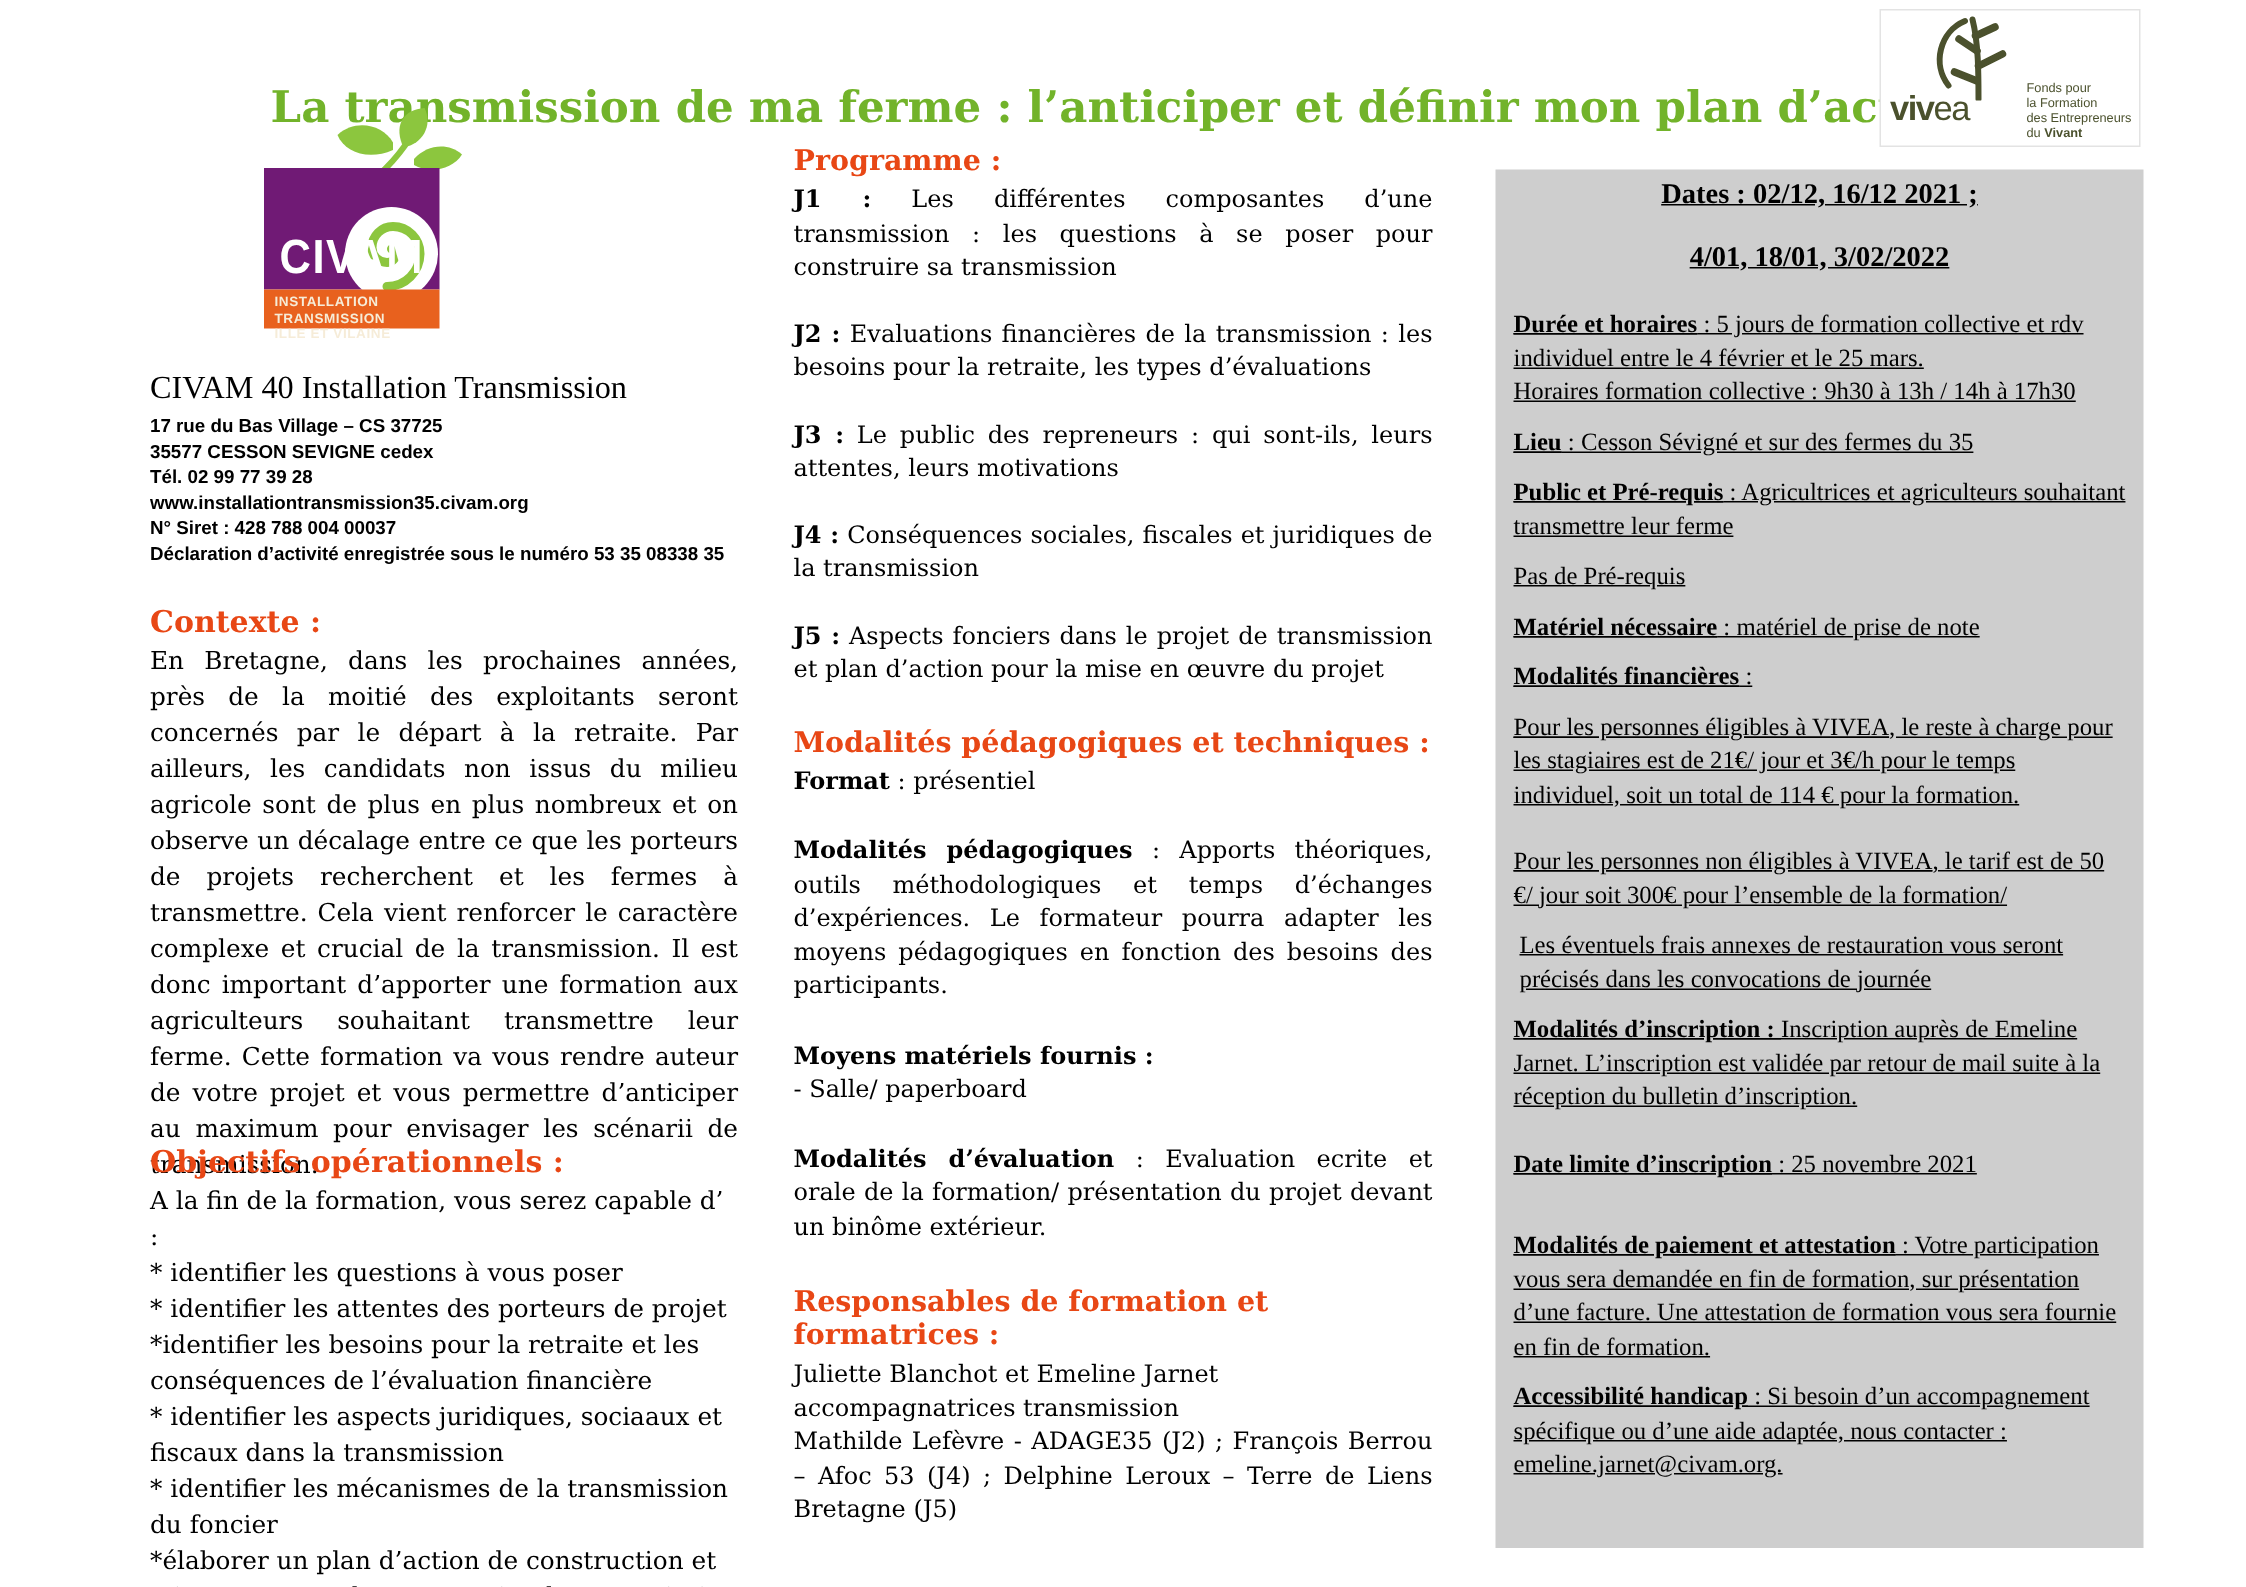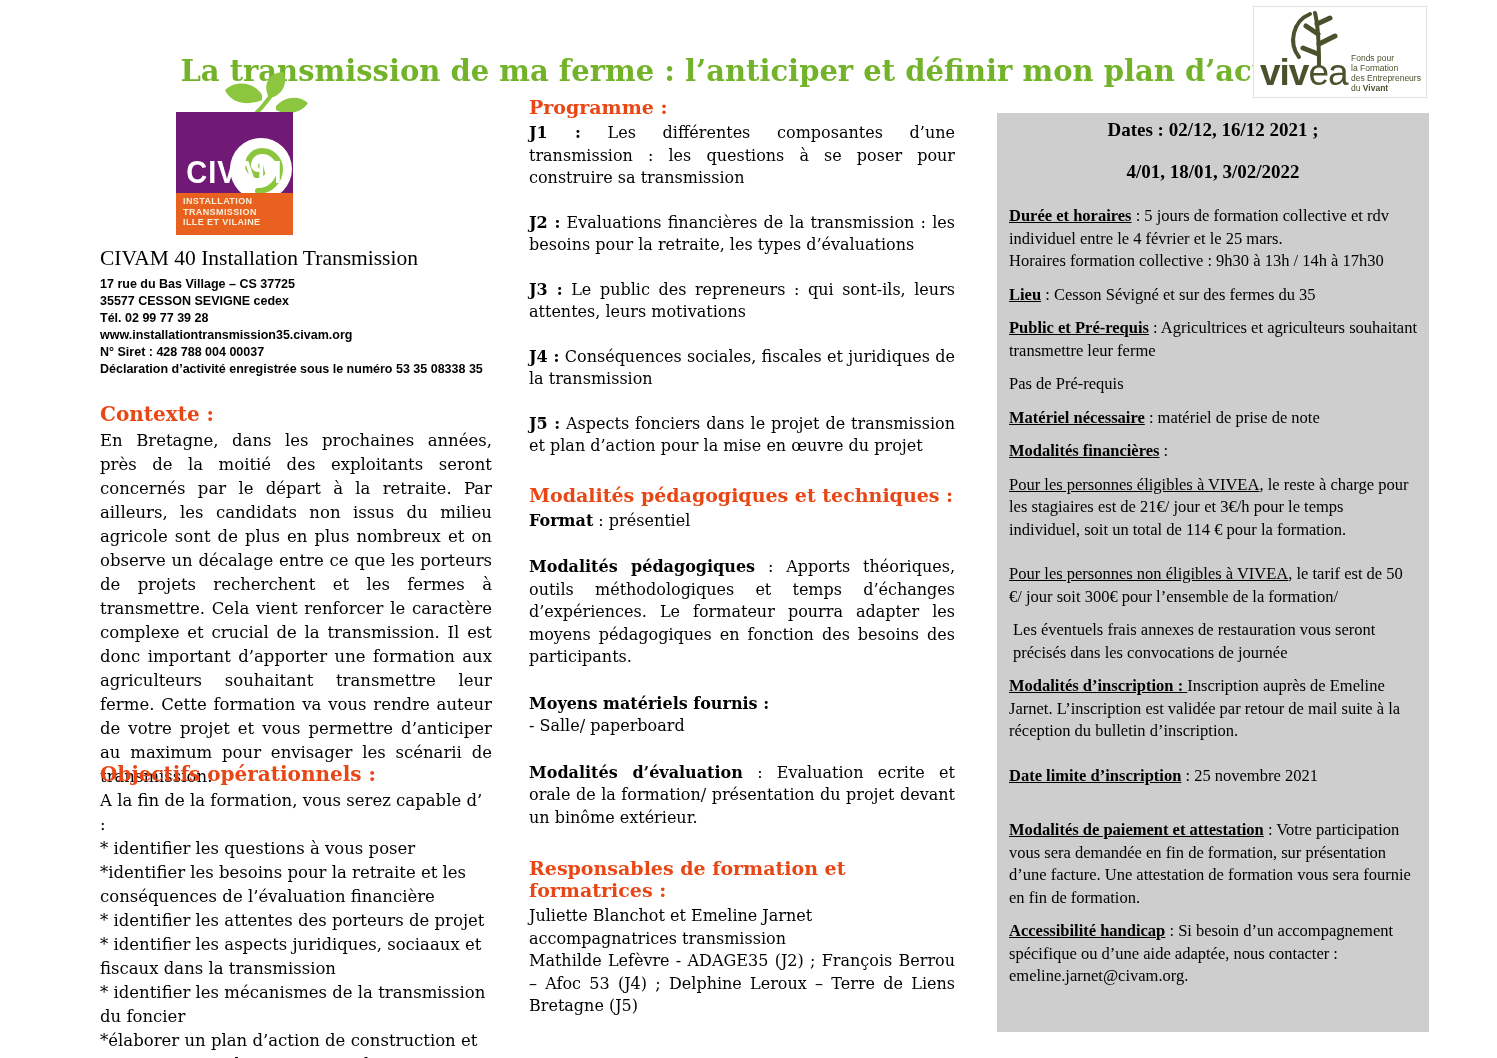--- a/index.html
+++ b/index.html
@@ -14,36 +14,36 @@
   .doc-title{
     left:0;right:0;top:54px;text-align:center;
     font-size:29px;font-weight:bold;color:#72b32a;
     font-family:"DejaVu Serif",serif;letter-spacing:0px;
   }
 
   
   .vivea{left:1253px;top:6px;width:172px;height:90px;border:1px solid #e3e3e3;background:#fff;}
   .vivea-branch{position:absolute;left:32px;top:2px;}
   .vivea-word{position:absolute;left:6px;top:50px;font-family:"Liberation Sans",sans-serif;
-    font-size:37px;color:#4b512d;letter-spacing:-1px;line-height:31px;}
+    font-size:23px;color:#4b512d;letter-spacing:-1px;line-height:31px;}
   .vivea-word .b{font-weight:bold;}
   .vivea-word .l{font-weight:normal;}
   .vivea-tag{position:absolute;left:97px;top:46px;width:75px;
     font-family:"Liberation Sans",sans-serif;font-size:8.5px;line-height:10px;color:#4b512d;}
   .vivea-tag .b{font-weight:bold;}
 
   
   .civam{left:176px;top:76px;width:150px;height:155px;}
   .civam-leaves{position:absolute;left:46px;top:-4px;}
   .civam-square{position:absolute;left:0;top:36px;width:117px;height:81px;background:#701a75;}
   .civam-circle{position:absolute;left:54px;top:26px;width:62px;height:62px;background:#fff;border-radius:50%;}
   .civam-acronym{position:absolute;left:0;bottom:4px;width:117px;text-align:center;
     font-family:"Liberation Sans",sans-serif;font-weight:bold;font-size:29px;color:#fff;
     letter-spacing:1px;transform:scaleY(1.1);}
-  .civam-band{position:absolute;left:0;top:117px;width:117px;height:42px;background:#e8611e;
+  .civam-band{position:absolute;left:0;top:117px;width:117px;height:26px;background:#e8611e;
     font-family:"Liberation Sans",sans-serif;font-weight:bold;font-size:9px;line-height:10.5px;
     color:#f6ecd8;padding:3px 0 0 7px;box-sizing:border-box;letter-spacing:0.4px;}
 
   
   .contact{left:100px;top:246px;width:420px;}
   .contact-org{font-family:"Liberation Serif",serif;font-size:21.5px;margin-bottom:5px;}
   .contact-lines{font-family:"Liberation Sans",sans-serif;font-weight:bold;font-size:12.5px;line-height:17px;}
   .contact-lines .link{text-decoration:underline;}
 
   
@@ -56,21 +56,21 @@
   
   .midcol{left:529px;top:96px;width:426px;}
   .mid-head{font-size:19px;font-weight:bold;color:#e84715;margin:0 0 4px 0;}
   .mid-p{font-size:16px;line-height:22.5px;text-align:justify;margin:0 0 22px 0;}
   .mid-p-l{font-size:16px;line-height:22.5px;margin:0;}
   .bld{font-weight:bold;text-align:center;}
 
   
   .sidebar{left:997px;top:113px;width:432px;height:919px;background:#cecece;
     font-family:"Liberation Serif",serif;font-size:16.5px;line-height:22.5px;
-    padding:6px 12px;box-sizing:border-box;overflow:hidden;}
+    padding:6px 12px;box-sizing:border-box;overflow:hidden;text-decoration:underline;}
   .sb-dates{font-weight:bold;font-size:19px;text-align:center;}
   .sb-dates2{margin-top:19px;}
   .sb-sec{margin-top:11px;}
   .sb-sec-lg{margin-top:22px;}
   .sb-sec-xl{margin-top:32px;}
   .lbl{font-weight:bold;text-decoration:underline;}
   .ul{text-decoration:underline;}
   .indent{padding-left:4px;}
 </style>
 </head>
@@ -137,22 +137,22 @@
 <div class="abs contexte">
   <div class="sec-head">Contexte :</div>
   <div class="body-just">En Bretagne, dans les prochaines années, près de la moitié des exploitants seront concernés par le départ à la retraite. Par ailleurs, les candidats non issus du milieu agricole sont de plus en plus nombreux et on observe un décalage entre ce que les porteurs de projets recherchent et les fermes à transmettre. Cela vient renforcer le caractère complexe et crucial de la transmission. Il est donc important d’apporter une formation aux agriculteurs souhaitant transmettre leur ferme. Cette formation va vous rendre auteur de votre projet et vous permettre d’anticiper au maximum pour envisager les scénarii de transmission.</div>
 </div>
 
 <div class="abs objectifs">
   <div class="sec-head">Objectifs opérationnels :</div>
   <div class="body-left">
     <div>A la fin de la formation, vous serez capable d’ :</div>
     <div>* identifier les questions à vous poser</div>
+    <div>* identifier les attentes des porteurs de projet</div>
     <div>*identifier les besoins pour la retraite et les conséquences de l’évaluation financière</div>
-    <div>* identifier les attentes des porteurs de projet</div>
     <div>* identifier les aspects juridiques, sociaaux et fiscaux dans la transmission</div>
     <div>* identifier les mécanismes de la transmission du foncier</div>
     <div>*élaborer un plan d’action de construction et mise en œuvre de votre projet de transmission</div>
   </div>
 </div>
 
 <div class="abs midcol">
   <div class="mid-head">Programme :</div>
   <p class="mid-p"><span class="bld">J1 :</span><span> Les différentes composantes d’une transmission : les questions à se poser pour construire sa transmission</span></p>
   <p class="mid-p"><span class="bld">J2 :</span><span> Evaluations financières de la transmission : les besoins pour la retraite, les types d’évaluations</span></p>

